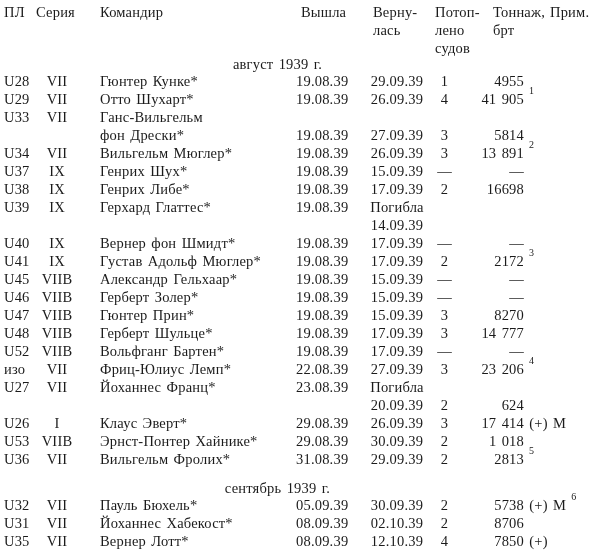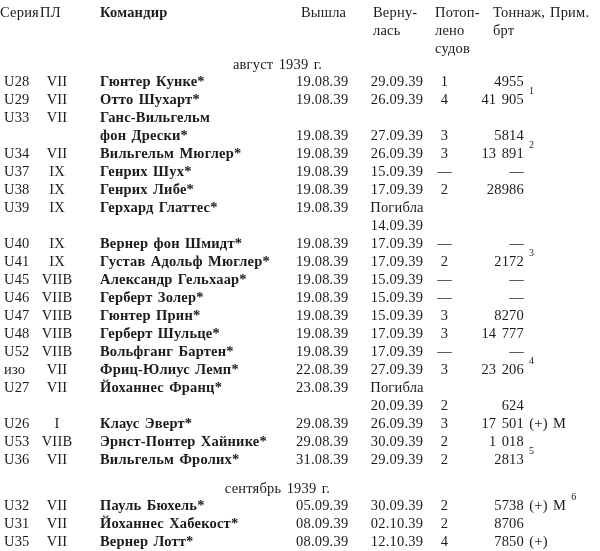--- a/index.html
+++ b/index.html
@@ -16,21 +16,21 @@
     box-sizing:border-box;
     padding-top:3px;
   }
   .grid {
     display:grid;
     grid-template-columns:36px 42px 217px 70px 62px 35px 66px 1fr;
   }
   .cell { line-height:18px; white-space:nowrap; overflow:visible; }
   .c-pl   { padding-left:4px; }
   .c-ser  { text-align:center; }
-  .c-cmd  { padding-left:22px;font-weight:bold; }
+  .c-cmd  { padding-left:22px; }
   .c-out  { padding-left:1px; }
   .c-ret  { padding-left:2px;text-align:center; }
   .c-sunk { text-align:center; }
   .c-ton  { }
   .ton-num { display:inline-block; width:62px; text-align:right; }
   .ton-suf { white-space:pre; }
   sup.note {
     font-size:10px;
     line-height:0;
     position:relative; top:-4px;
@@ -54,25 +54,25 @@
     margin-top:12px;
     height:16px; line-height:16px;
   }
 </style>
 </head>
 <body>
 
 <div class="page">
 
   <div class="grid thead">
+    <div class="cell c-pl">
+      <div class="h-line">ПЛ</div>
+    </div>
     <div class="cell">
       <div class="h-line">Серия</div>
-    </div>
-    <div class="cell c-pl">
-      <div class="h-line">ПЛ</div>
     </div>
     <div class="cell c-cmd">
       <div class="h-line">Командир</div>
     </div>
     <div class="cell h-out">
       <div class="h-line">Вышла</div>
     </div>
     <div class="cell h-ret">
       <div class="h-line">Верну-</div>
       <div class="h-line">лась</div>
@@ -160,21 +160,21 @@
     <div class="cell"></div>
   </div>
 
   <div class="grid trow">
     <div class="cell c-pl">U38</div>
     <div class="cell c-ser">IX</div>
     <div class="cell c-cmd">Генрих Либе*</div>
     <div class="cell c-out">19.08.39</div>
     <div class="cell c-ret">17.09.39</div>
     <div class="cell c-sunk">2</div>
-    <div class="cell c-ton"><span class="ton-num">28986</span><span class="ton-suf"></span><sup class="note"></sup></div>
+    <div class="cell c-ton"><span class="ton-num">16698</span><span class="ton-suf"></span><sup class="note"></sup></div>
     <div class="cell"></div>
   </div>
 
   <div class="grid trow">
     <div class="cell c-pl">U39</div>
     <div class="cell c-ser">IX</div>
     <div class="cell c-cmd">Герхард Глаттес*</div>
     <div class="cell c-out">19.08.39</div>
     <div class="cell c-ret">Погибла</div>
     <div class="cell c-sunk"></div>
@@ -303,21 +303,21 @@
     <div class="cell"></div>
   </div>
 
   <div class="grid trow">
     <div class="cell c-pl">U26</div>
     <div class="cell c-ser">I</div>
     <div class="cell c-cmd">Клаус Эверт*</div>
     <div class="cell c-out">29.08.39</div>
     <div class="cell c-ret">26.09.39</div>
     <div class="cell c-sunk">3</div>
-    <div class="cell c-ton"><span class="ton-num">17 501</span><span class="ton-suf"> (+) М</span><sup class="note"></sup></div>
+    <div class="cell c-ton"><span class="ton-num">17 414</span><span class="ton-suf"> (+) М</span><sup class="note"></sup></div>
     <div class="cell"></div>
   </div>
 
   <div class="grid trow">
     <div class="cell c-pl">U53</div>
     <div class="cell c-ser">VIIB</div>
     <div class="cell c-cmd">Эрнст-Понтер Хайнике*</div>
     <div class="cell c-out">29.08.39</div>
     <div class="cell c-ret">30.09.39</div>
     <div class="cell c-sunk">2</div>

